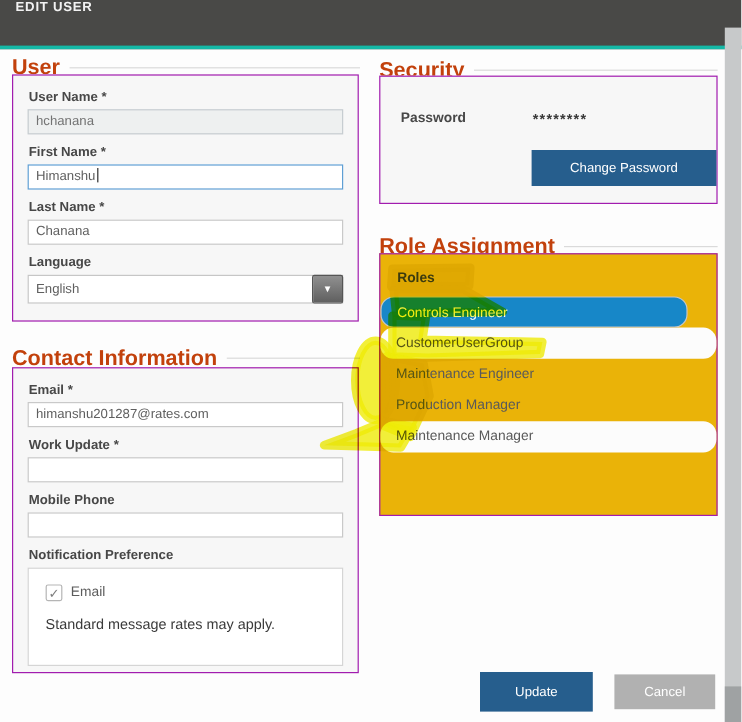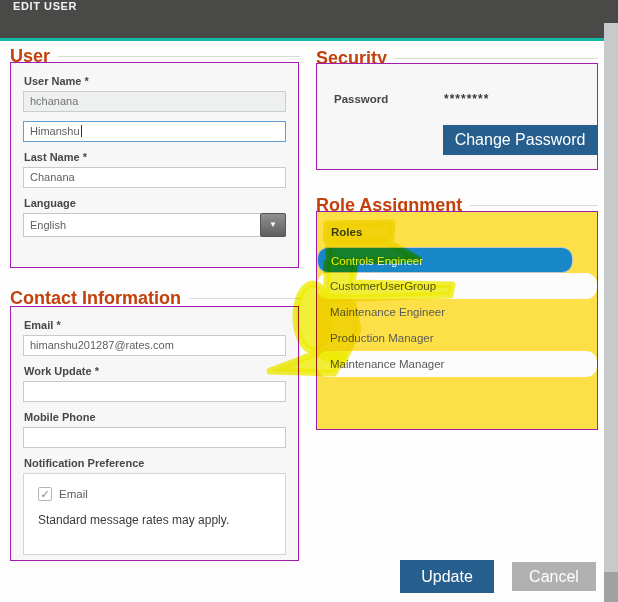--- a/index.html
+++ b/index.html
@@ -45,21 +45,21 @@
     background:linear-gradient(#909090,#5f5f5f); border:1px solid #555; border-radius:2px;
     color:#fff; font-size:8px; display:flex; align-items:center; justify-content:center;
   }
 
   
   .pw-row { display:flex; align-items:center; margin:16px 0 0 5px; }
   .pw-lbl { font-size:11.5px; font-weight:bold; color:#474747; width:110px; }
   .pw-val { font-size:12px; font-weight:bold; color:#3a3a3a; letter-spacing:1px; }
   .btn {
     display:flex; align-items:center; justify-content:center;
-    color:#fff; font-size:16px; cursor:default;
+    color:#fff; font-size:11px; cursor:default;
   }
   .btn-blue { background:#265e8d; }
   .btn-gray { background:#b1b1b1; }
   .chg-btn { position:absolute; left:126px; top:61px; width:154px; height:30px; }
 
   
   .roles-head { font-size:11.5px; font-weight:bold; color:#3e3e3e; margin:2px 0 9px 2px; }
   .role-row { height:26px; line-height:26px; padding-left:13px; font-size:11.5px; color:#5a5a5a;
               margin:0 -12px; white-space:nowrap;border-radius:11px; }
   .role-row.alt { background:#fcfcfc; }
@@ -93,20 +93,21 @@
 
   <div class="sec-h" style="left:10px; top:46px; width:290px;">
     <span>User</span>
     <span class="rule"></span>
   </div>
   <div class="panel" style="left:10px; top:62px; width:289px; height:206px;">
     <div class="lbl">User Name *</div>
     <div class="inp disabled">
       <span>hchanana</span>
     </div>
+    <div class="lbl">First Name *</div>
     <div class="inp focused">
       <span>Himanshu</span><span class="caret"></span>
     </div>
     <div class="lbl">Last Name *</div>
     <div class="inp">
       <span>Chanana</span>
     </div>
     <div class="lbl">Language</div>
     <div class="sel">
       <span>English</span>
@@ -154,21 +155,21 @@
       <span class="pw-lbl">Password</span>
       <span class="pw-val">********</span>
     </div>
     <div class="btn btn-blue chg-btn">Change Password</div>
   </div>
 
   <div class="sec-h" style="left:316px; top:195px; width:282px;">
     <span>Role Assignment</span>
     <span class="rule"></span>
   </div>
-  <div class="panel" style="left:316px; top:211px; width:282px; height:219px; background:#fde047;">
+  <div class="panel" style="left:316px; top:211px; width:282px; height:219px; background:#eab308;">
     <div class="roles-head">Roles</div>
     <div>
       <div class="role-row sel">Controls Engineer</div>
       <div class="role-row alt">CustomerUserGroup</div>
       <div class="role-row">Maintenance Engineer</div>
       <div class="role-row">Production Manager</div>
       <div class="role-row alt">Maintenance Manager</div>
     </div>
   </div>
 

